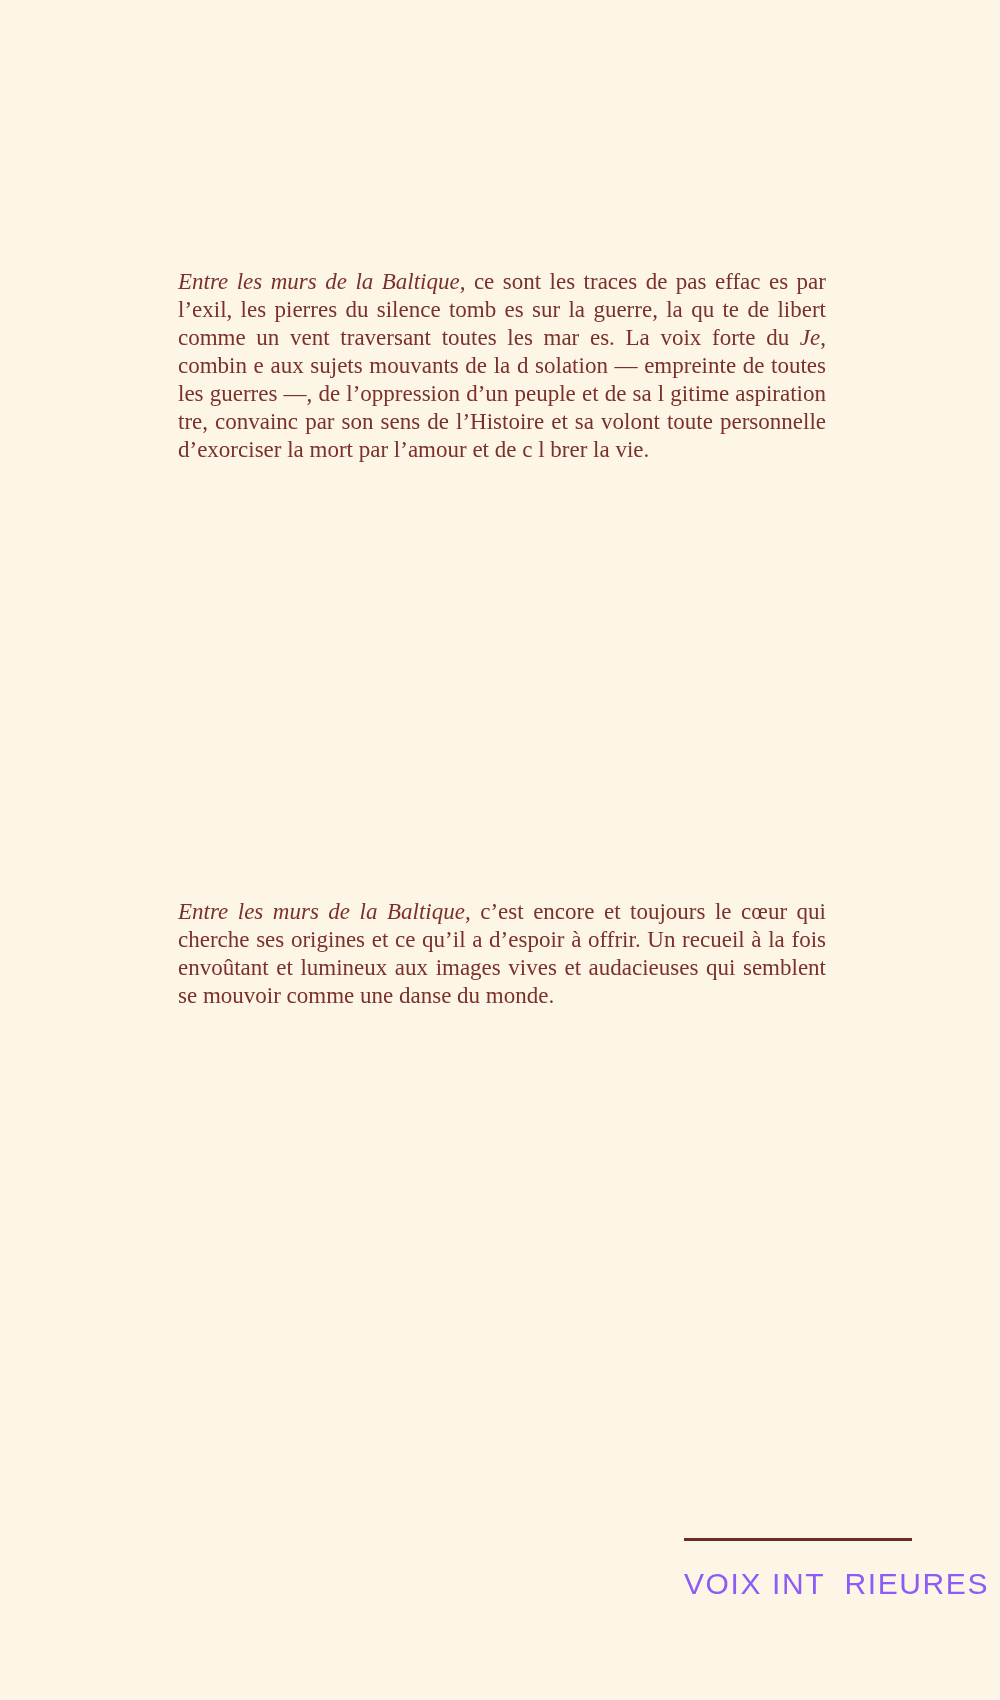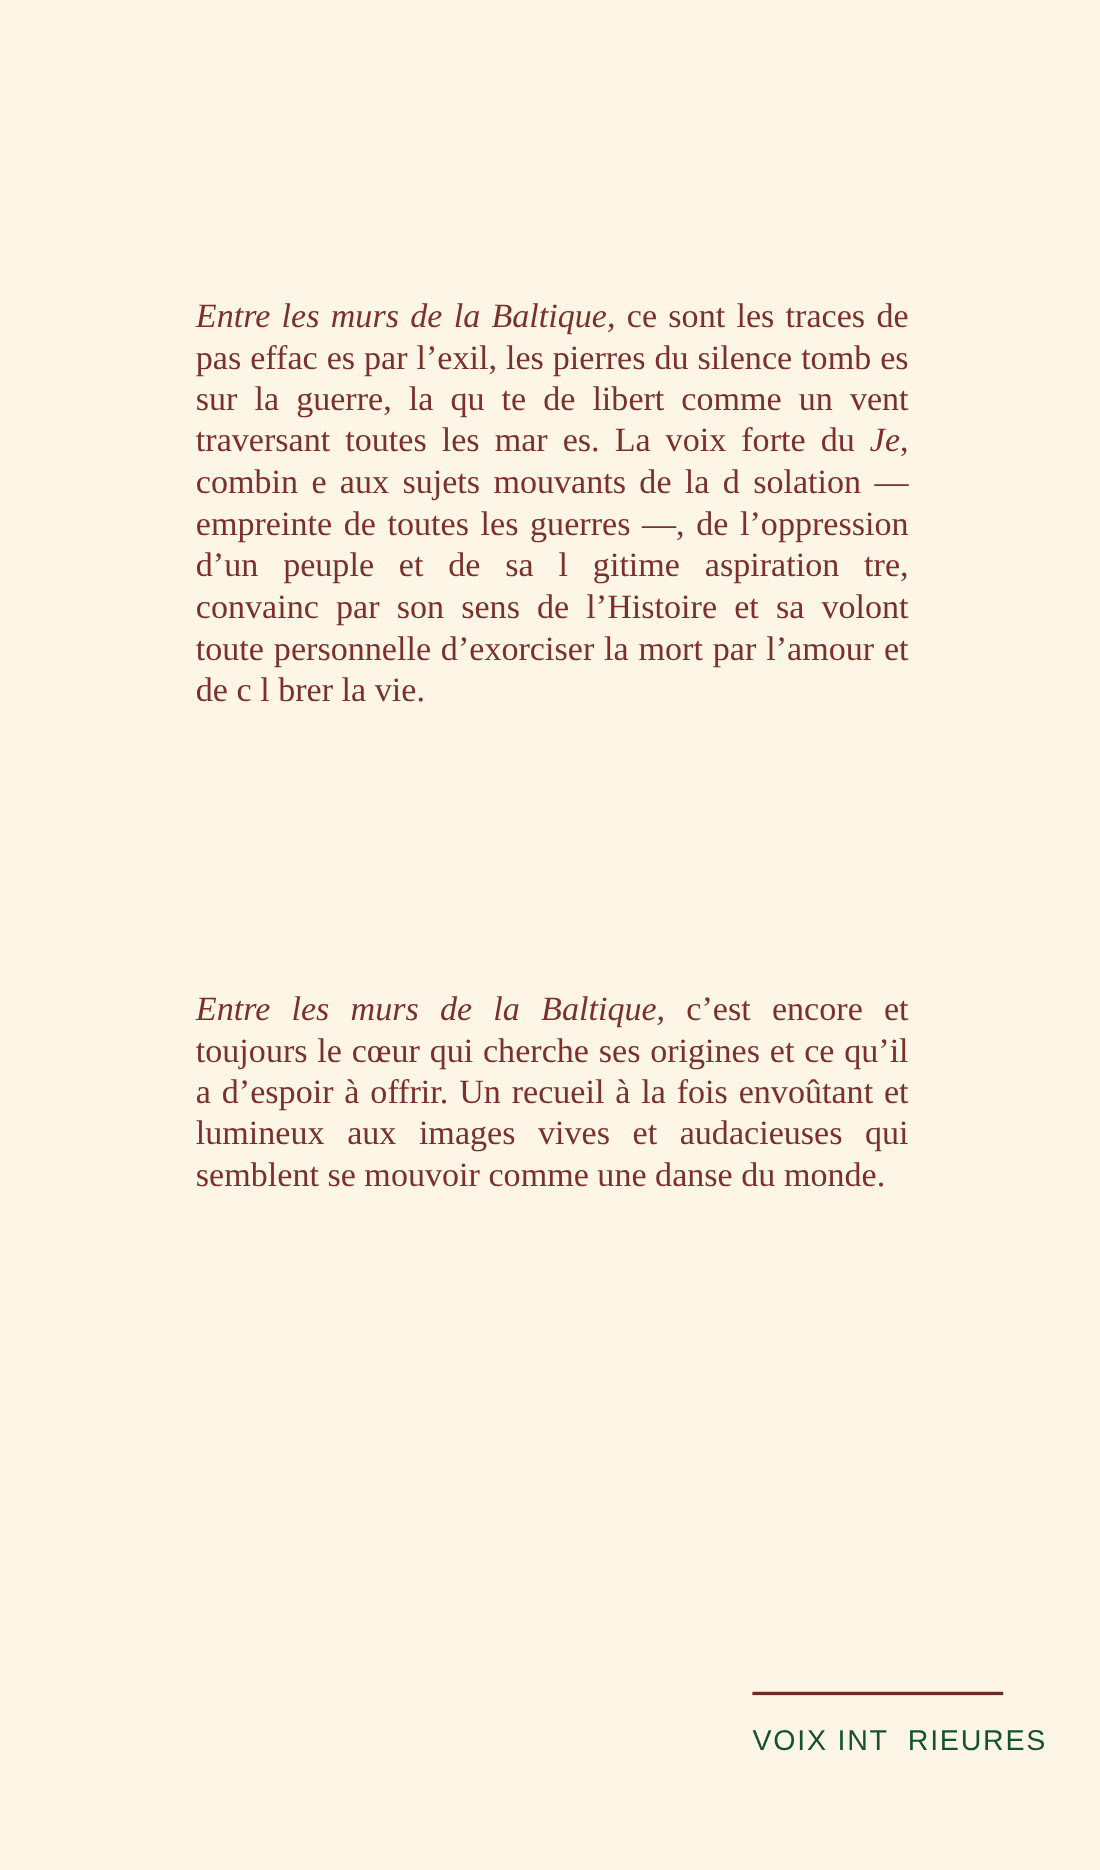--- a/index.html
+++ b/index.html
@@ -20,21 +20,21 @@
     height: 1700px;
     box-sizing: border-box;
   }
   .content {
     position: absolute;
     left: 178px;
     top: 268px;
     width: 648px;
   }
   .blurb {
-    font-size: 31px;
+    font-size: 23px;
     line-height: 1.22;
     text-align: justify;
     text-justify: inter-word;
     color: #7b302b;
     margin: 0;
     hyphens: none;
   }
   .blurb .title-italic {
     font-style: italic;
   }
@@ -62,23 +62,23 @@
     width: 228px;
   }
   .footer-rule {
     width: 228px;
     height: 3px;
     background: #6d2b26;
     margin: 0 0 26px 0;
   }
   .footer-label {
     font-family: "Liberation Sans", sans-serif;
-    font-size: 26px;
+    font-size: 30px;
     letter-spacing: 1.6px;
-    color: #14532d;
+    color: #8b5cf6;
     text-align: center;
     white-space: pre;
   }
 </style>
 </head>
 <body>
 
 <div class="page">
 
   <div class="content">

